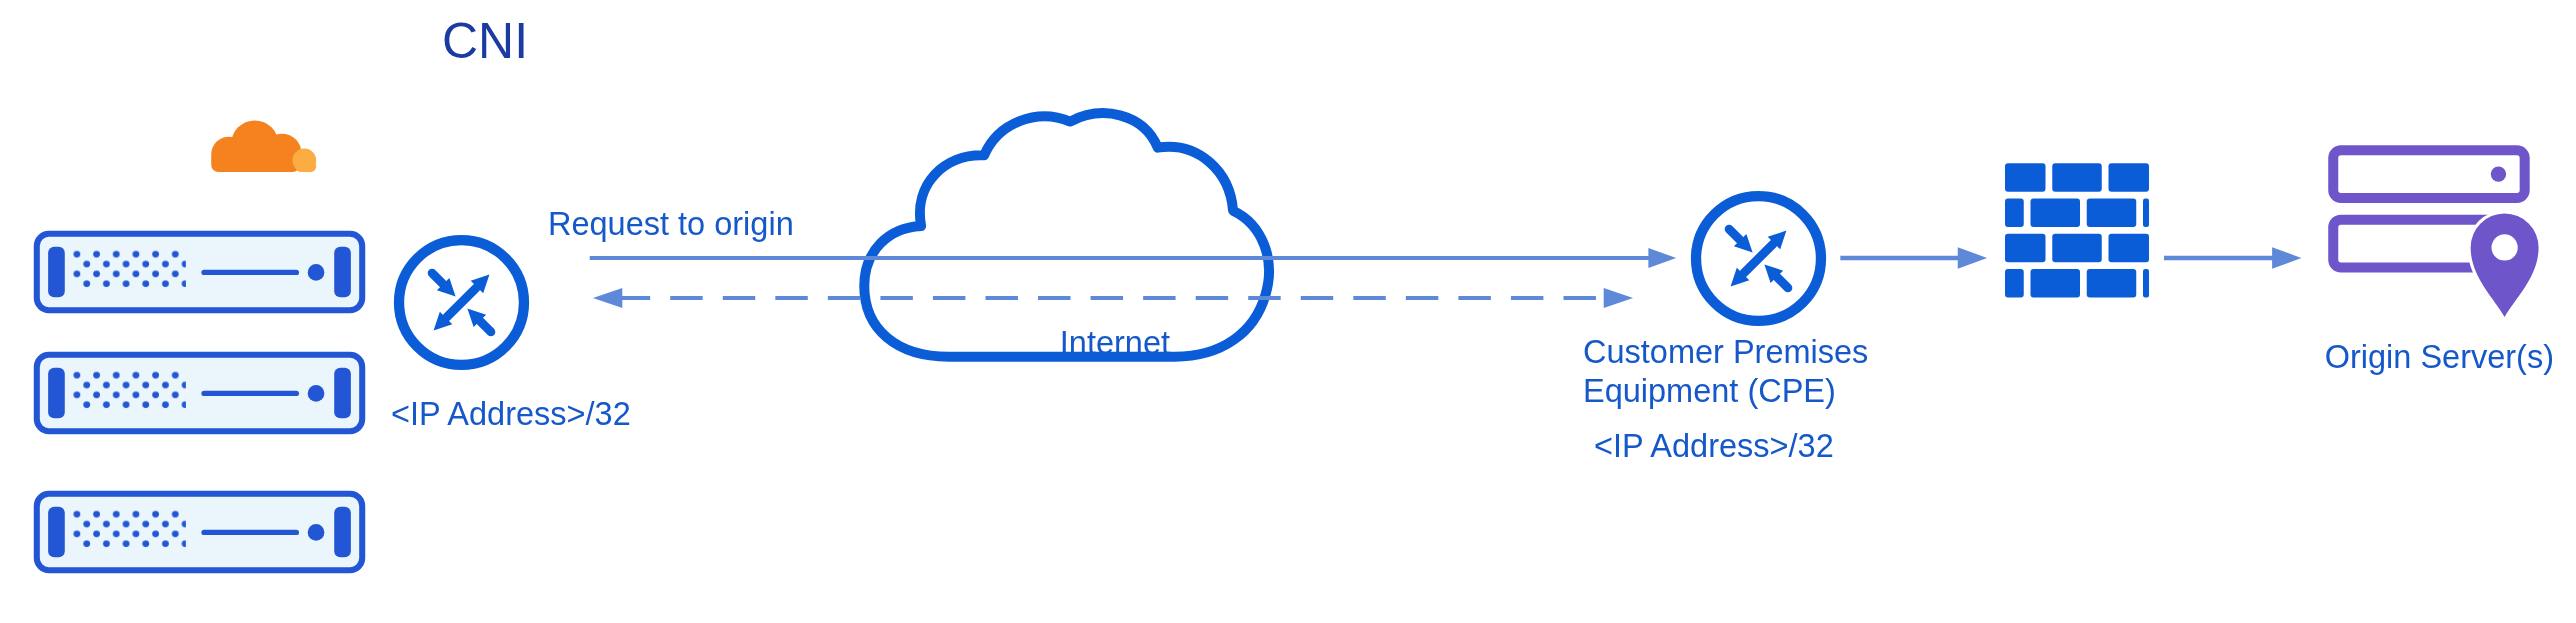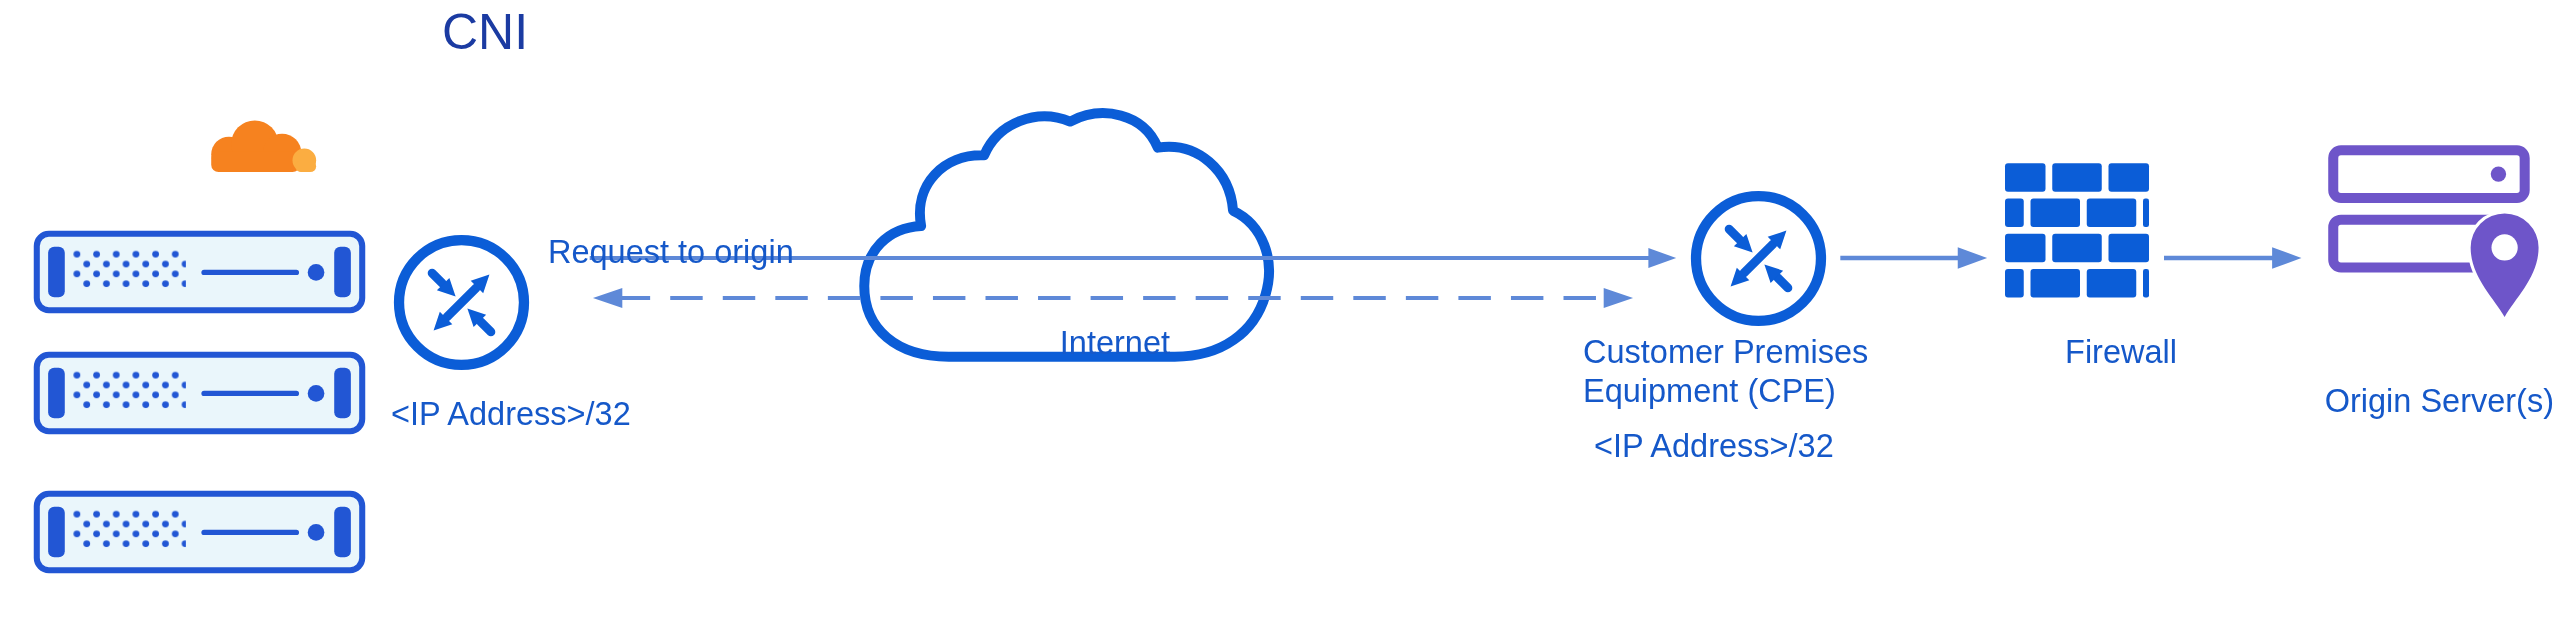--- a/index.html
+++ b/index.html
@@ -41,21 +41,21 @@
 
   <svg width="0" height="0" style="position:absolute" aria-hidden="true">
     <defs>
       <pattern id="dotpat" width="26" height="26" patternUnits="userSpaceOnUse">
         <circle cx="6" cy="6" r="4.5" class="dotc"></circle>
         <circle cx="19" cy="19" r="4.5" class="dotc"></circle>
       </pattern>
     </defs>
   </svg>
 
-  <div class="title" style="left:442px; top:3px;">CNI</div>
+  <div class="title" style="left:442px; top:12px;">CNI</div>
 
   <div class="node" style="left:192px; top:113px; width:133px; height:68px;">
     <svg viewBox="0 0 180 92">
       <circle cx="50" cy="56" r="24" class="cf-main"></circle>
       <circle cx="85" cy="42" r="32" class="cf-main"></circle>
       <circle cx="122" cy="54" r="26" class="cf-main"></circle>
       <rect x="26" y="52" width="120" height="28" rx="10" class="cf-main"></rect>
       <circle cx="152" cy="64" r="16" class="cf-light"></circle>
       <rect x="140" y="64" width="28" height="16" rx="8" class="cf-light"></rect>
     </svg>
@@ -99,21 +99,21 @@
       <polygon points="138,62 112.5,70.5 129.5,87.5" class="rtr-head"></polygon>
       <polygon points="62,138 70.5,112.5 87.5,129.5" class="rtr-head"></polygon>
       <line x1="60" y1="60" x2="74" y2="74" class="rtr-shaft"></line>
       <polygon points="92,92 83.5,66.5 66.5,83.5" class="rtr-head"></polygon>
       <line x1="140" y1="140" x2="126" y2="126" class="rtr-shaft"></line>
       <polygon points="108,108 116.5,133.5 133.5,116.5" class="rtr-head"></polygon>
     </svg>
   </div>
   <div class="lbl" style="left:391px; top:396px;">&lt;IP Address&gt;/32</div>
 
-  <div class="lbl" style="left:548px; top:206px;margin-top:28px;">Request to origin</div>
+  <div class="lbl" style="left:548px; top:206px;">Request to origin</div>
   <div class="node z2" style="left:589px; top:241px; width:1091px; height:34px;">
     <svg viewBox="0 0 1410 44">
       <line x1="0" y1="22" x2="1374" y2="22" class="arr-line"></line>
       <polygon points="1406,22 1370,9 1370,35" class="arr-head"></polygon>
     </svg>
   </div>
 
   <div class="node z2" style="left:591px; top:281px; width:1044px; height:34px;">
     <svg viewBox="0 0 1350 44">
       <polygon points="2,22 40,9 40,35" class="arr-head"></polygon>
@@ -171,36 +171,35 @@
       <rect x="188" y="51" width="8" height="38" rx="3" class="fw-brick"></rect>
       <rect x="4" y="98" width="54" height="38" rx="4" class="fw-brick"></rect>
       <rect x="67" y="98" width="66" height="38" rx="4" class="fw-brick"></rect>
       <rect x="142" y="98" width="54" height="38" rx="4" class="fw-brick"></rect>
       <rect x="4" y="145" width="25" height="38" rx="4" class="fw-brick"></rect>
       <rect x="38" y="145" width="66" height="38" rx="4" class="fw-brick"></rect>
       <rect x="113" y="145" width="66" height="38" rx="4" class="fw-brick"></rect>
       <rect x="188" y="145" width="8" height="38" rx="3" class="fw-brick"></rect>
     </svg>
   </div>
-  <div class="lbl center" style="left:1984px; top:334px; width:193px;">Firewall</div>
 
   <div class="node z2" style="left:2164px; top:241px; width:139px; height:34px;">
     <svg viewBox="0 0 180 44">
       <line x1="0" y1="22" x2="142" y2="22" class="arr-line arr-thick"></line>
       <polygon points="178,22 140,8 140,36" class="arr-head"></polygon>
     </svg>
   </div>
 
   <div class="node" style="left:2327px; top:144px; width:224px; height:176px;">
     <svg viewBox="0 0 290 228">
       <rect x="8" y="8" width="248" height="62" rx="10" class="org-rect"></rect>
       <circle cx="222" cy="39" r="10" class="org-solid"></circle>
       <rect x="8" y="98" width="248" height="62" rx="10" class="org-rect"></rect>
       <g>
         <path class="org-pin" d="M230,224 C215,198 186,172 186,134 A44,44 0 1,1 274,134 C274,172 245,198 230,224 Z"></path>
         <circle cx="230" cy="134" r="17" fill="#fff"></circle>
       </g>
     </svg>
   </div>
-  <div class="lbl center" style="left:2306px; top:339px; width:248px;margin-top:44px;">Origin Server(s)</div>
+  <div class="lbl center" style="left:2306px; top:339px; width:248px;">Origin Server(s)</div>
 
 </div>
 
 
 </body></html>

